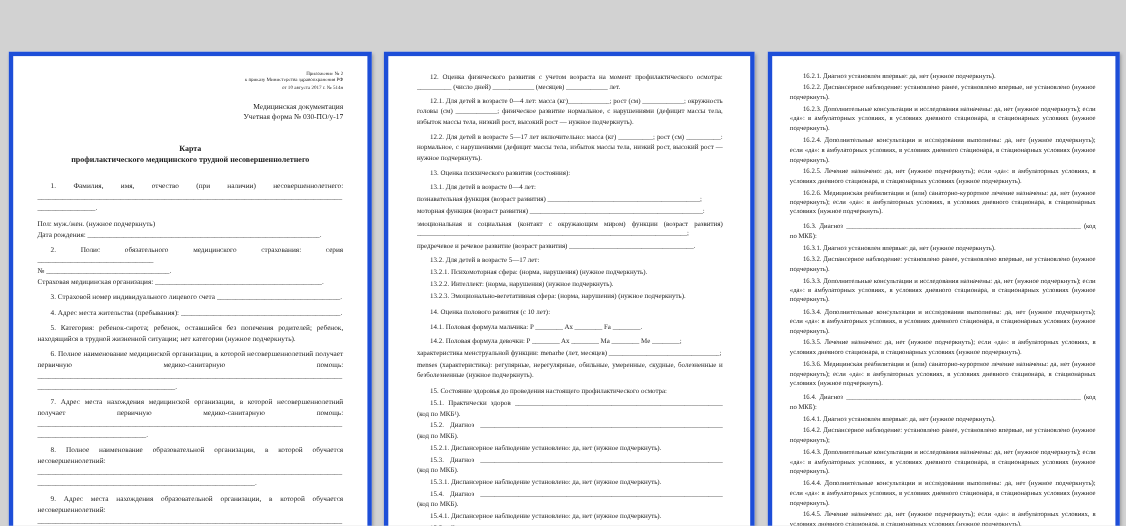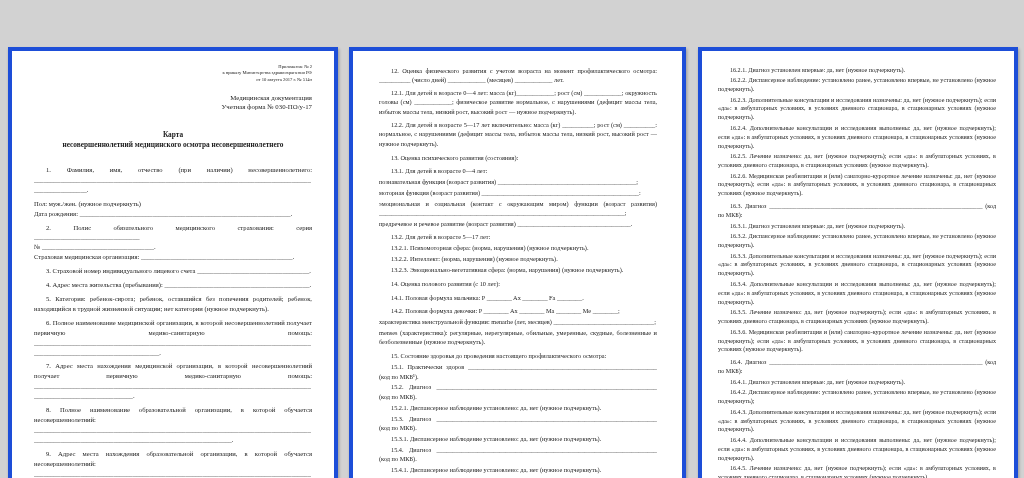--- a/index.html
+++ b/index.html
@@ -49,21 +49,21 @@
 </head>
 <body>
 
 <div class="page" id="page1">
     <div class="p ref">Приложение № 2</div>
     <div class="p ref">к приказу Министерства здравоохранения РФ</div>
     <div class="p ref">от 10 августа 2017 г. № 514н</div>
     <div class="p doc g10">Медицинская документация</div>
     <div class="p doc">Учетная форма № 030-ПО/у-17</div>
     <div class="p title g16">Карта</div>
-    <div class="p title">несовершеннолетний медицинского осмотра несовершеннолетнего</div>
+    <div class="p title">профилактического медицинского трудной несовершеннолетнего</div>
     <div class="p i g14">1. Фамилия, имя, отчество (при наличии) несовершеннолетнего: ____________________________________________________________________________________________________.</div>
     <div class="p n g3">Пол: муж./жен. (нужное подчеркнуть)</div>
     <div class="p n">Дата рождения: ________________________________________________________________.</div>
     <div class="p i">2. Полис обязательного медицинского страхования: серия ________________________________</div>
     <div class="p n">№ __________________________________.</div>
     <div class="p n">Страховая медицинская организация: ______________________________________________.</div>
     <div class="p i">3. Страховой номер индивидуального лицевого счета __________________________________.</div>
     <div class="p i">4. Адрес места жительства (пребывания): ____________________________________________.</div>
     <div class="p i">5. Категория: ребенок-сирота; ребенок, оставшийся без попечения родителей; ребенок, находящийся в трудной жизненной ситуации; нет категории (нужное подчеркнуть).</div>
     <div class="p i">6. Полное наименование медицинской организации, в которой несовершеннолетний получает первичную медико-санитарную помощь: __________________________________________________________________________________________________________________________.</div>

